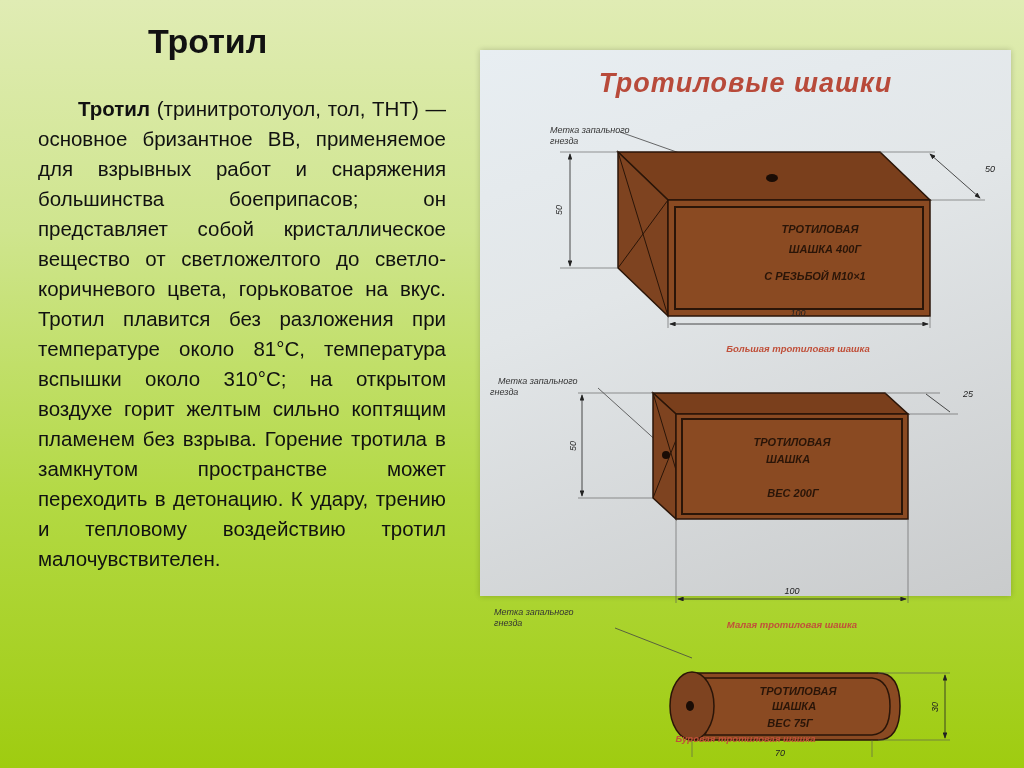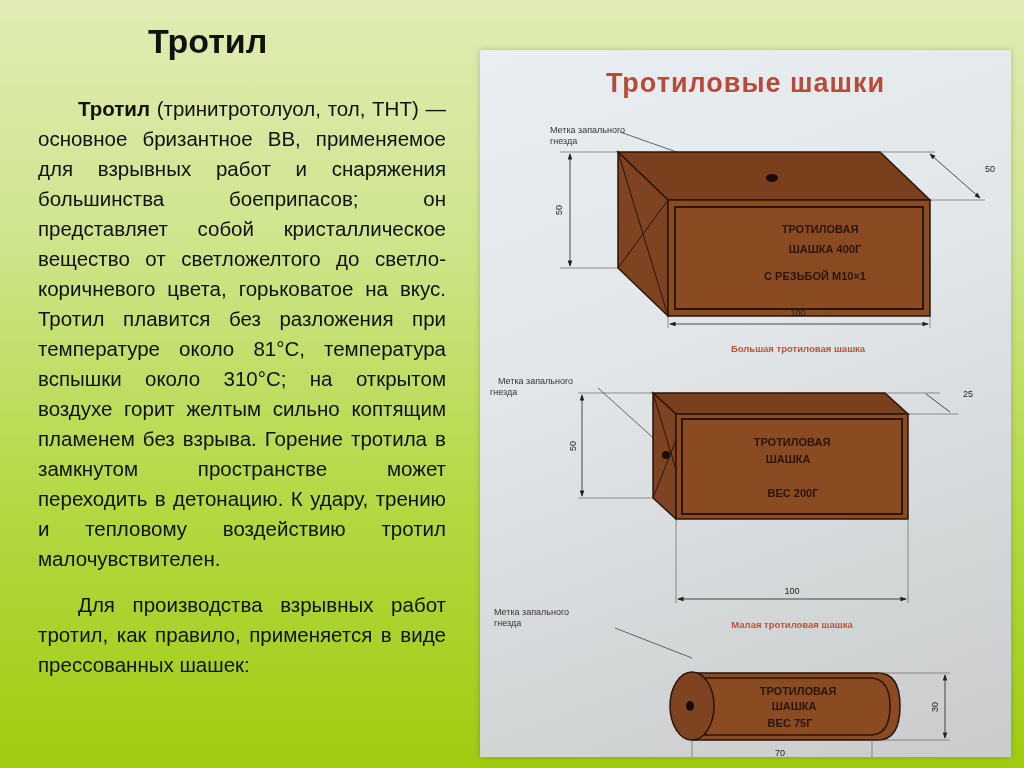--- a/index.html
+++ b/index.html
@@ -14,42 +14,42 @@
     }
     .body-text {
       position: absolute; left: 22px; top: 78px; width: 440px;
       font-size: 20.5px; line-height: 30px; color: #111;
       text-align: justify;
     }
     .body-text p { margin: 16px; text-indent: 40px; }
     .body-text b { font-weight: bold; }
 
     .picture {
-      position: absolute; left: 480px; top: 50px; width: 531px; height: 707px;
+      position: absolute; left: 480px; top: 50px; width: 531px; height: 546px;
       background: linear-gradient(160deg, #e8eef2 0%, #e2e6e8 40%, #c9cbcc 100%);
       box-shadow: 0 0 6px rgba(0,0,0,0.2);
+      font-style: italic;
     }
     .pic-title {
       position: absolute; left: 0; width: 100%; top: 18px; text-align: center;
       font-size: 27px; font-weight: bold; color: #b84a3a; letter-spacing: 1px;
     }
     svg text { font-family: "Liberation Sans", sans-serif; }
     .lbl { font-size: 9px; fill: #333; }
     .dim { font-size: 9px; fill: #222; }
     .cap { font-size: 9.5px; fill: #c0503a; font-weight: bold; }
     .stamp { font-size: 11px; fill: #2a1508; font-weight: bold; }
   </style>
 </head>
 <body>
 
 <div class="slide-title">Тротил</div>
 
 <div class="body-text">
   <p><b>Тротил</b><span> (тринитротолуол, тол, ТНТ) — основное бризантное ВВ, применяемое для взрывных работ и снаряжения большинства боеприпасов; он представляет собой кристаллическое вещество от светложелтого до светло-коричневого цвета, горьковатое на вкус. Тротил плавится без разложения при температуре около 81°С, температура вспышки около 310°С; на открытом воздухе горит желтым сильно коптящим пламенем без взрыва. Горение тротила в замкнутом пространстве может переходить в детонацию. К удару, трению и тепловому воздействию тротил малочувствителен.</span></p>
-  <p>Для производства взрывных работ тротил, как правило, применяется в виде прессованных шашек:</p>
 </div>
 
 <div class="picture">
   <div class="pic-title">Тротиловые шашки</div>
   <svg width="531" height="707" viewBox="0 0 531 707" style="position:absolute;left:0;top:0">
     <defs>
       <marker id="ar" markerWidth="8" markerHeight="6" refX="7" refY="3" orient="auto">
           <path d="M0,0 L8,3 L0,6 Z" fill="#222"></path>
         </marker>
       <marker id="al" markerWidth="8" markerHeight="6" refX="1" refY="3" orient="auto">
@@ -129,13 +129,14 @@
       <line x1="398" y1="623" x2="470" y2="623" stroke="#555" stroke-width="0.6"></line>
       <line x1="398" y1="690" x2="470" y2="690" stroke="#555" stroke-width="0.6"></line>
       <line x1="465" y1="625" x2="465" y2="688" stroke="#222" stroke-width="0.8" marker-start="url(#al)" marker-end="url(#ar)"></line>
       <text class="dim" x="458" y="657" transform="rotate(-90 458 657)" text-anchor="middle">30</text>
       <line x1="212" y1="690" x2="212" y2="715" stroke="#555" stroke-width="0.6"></line>
       <line x1="392" y1="690" x2="392" y2="715" stroke="#555" stroke-width="0.6"></line>
       <line x1="214" y1="714" x2="390" y2="714" stroke="#222" stroke-width="0.8" marker-start="url(#al)" marker-end="url(#ar)"></line>
       <text class="dim" x="300" y="706" text-anchor="middle">70</text>
     </g>
   </svg>
+  <div style="position:absolute;left:0;width:100%;top:683px;text-align:center;font-size:9.5px;font-weight:bold;color:#c0503a">Буровая тротиловая шашка</div>
 </div>
 
 </body></html>

